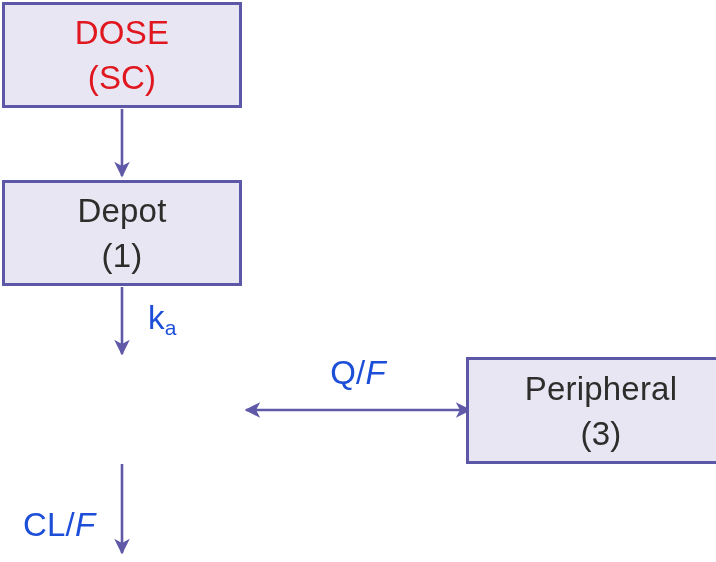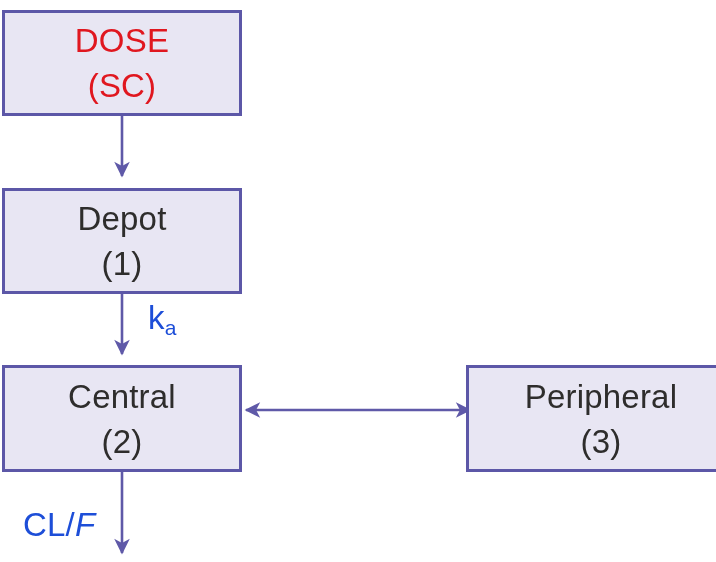--- a/index.html
+++ b/index.html
@@ -24,21 +24,20 @@
     border: 3px solid #5c57a7;
     display: flex;
     flex-direction: column;
     align-items: center;
     justify-content: center;
     text-align: center;
     font-size: 33px;
     line-height: 45px;
     color: #2e2d2c;
     letter-spacing: 0.2px;
-    margin-top: 8px;
   }
   .box-dose       { left: 2px;   top: 2px;   width: 240px; height: 106px; }
   .box-depot      { left: 2px;   top: 180px; width: 240px; height: 106px; }
   .box-central    { left: 2px;   top: 357px; width: 240px; height: 107px; }
   .box-peripheral { left: 466px; top: 357px; width: 270px; height: 107px; }
   .dose-text .line { color: #e0171f; }
   .edge-label {
     position: absolute;
     font-size: 33px;
     color: #1d4ed8;
@@ -71,28 +70,25 @@
   <div class="box box-dose dose-text">
     <div class="line">DOSE</div>
     <div class="line">(SC)</div>
   </div>
 
   <div class="box box-depot">
     <div class="line">Depot</div>
     <div class="line">(1)</div>
   </div>
 
-  <div class="box box-central">
-    <div class="line">Central</div>
-    <div class="line">(2)</div>
-  </div>
 
   <div class="box box-peripheral">
     <div class="line">Peripheral</div>
     <div class="line">(3)</div>
   </div>
 
   <div class="edge-label label-ka"><span>k</span><sub>a</sub></div>
 
+  <div class="edge-label label-qf"><span>Q/</span><span class="ital">F</span></div>
 
   <div class="edge-label label-clf"><span>CL/</span><span class="ital">F</span></div>
 
 </div>
 
 </body></html>

